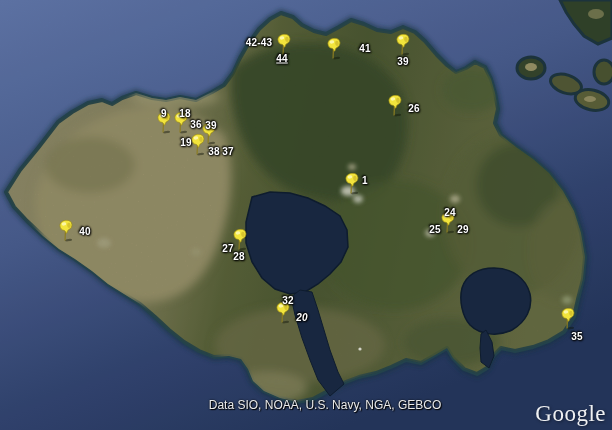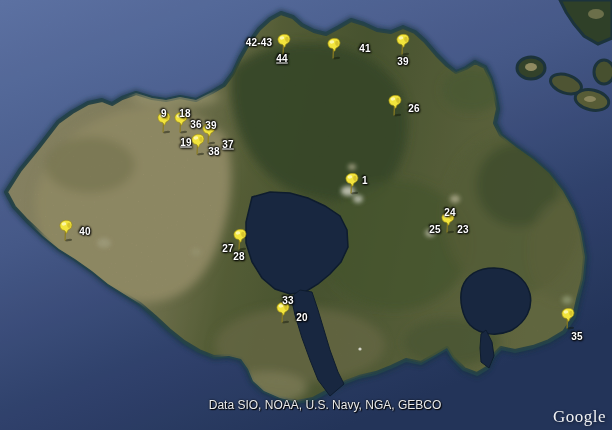--- a/index.html
+++ b/index.html
@@ -10,21 +10,21 @@
   .pin{position:absolute;width:14px;height:22px;margin:-21px 0 0 -4px;
        transform:rotate(-7deg);transform-origin:4px 21px;cursor:pointer;}
   .pin-label{position:absolute;transform:translate(-50%,-50%);
        font-size:10px;font-weight:bold;color:#ffffff;white-space:nowrap;
        text-shadow:0 0 2px #000,0 0 2px #000,1px 1px 2px #000,-1px -1px 2px #000;
        letter-spacing:0.2px;}
   .attribution{position:absolute;left:325px;top:401px;transform:translateX(-50%);
        text-align:center;color:#e9e9e9;font-size:12px;line-height:9px;
        text-shadow:0 0 2px #000,1px 1px 1px #000;white-space:nowrap;}
   .google-logo{position:absolute;right:6px;bottom:3px;
-       font-family:"Liberation Serif",serif;font-size:17px;letter-spacing:0.5px;
+       font-family:"Liberation Serif",serif;font-size:23px;letter-spacing:0.5px;
        color:rgba(255,255,255,0.93);text-shadow:1px 1px 3px rgba(0,0,0,0.5);}
 </style>
 </head>
 <body>
 
 <div class="stage">
 
   <svg class="map" width="612" height="430" viewBox="0 0 612 430">
     <defs>
       <linearGradient id="seaG" x1="0" y1="0" x2="0.55" y2="1">
@@ -217,35 +217,35 @@
         <line x1="5.6" y1="11.5" x2="4.1" y2="20.6" stroke="#8c7d22" stroke-width="1.2"></line>
         <path d="M7.3,0.5 C10.6,0.5 12.8,2.5 12.9,5.2 C13,7.6 11.3,9.6 8.9,10.3
                  C8.1,10.6 7.4,11.7 7.1,12.9 C6.9,13.6 6.2,13.6 6.0,12.9
                  C5.6,11.6 5.0,10.6 4.1,10.3 C2.0,9.6 0.7,7.8 0.8,5.4
                  C0.9,2.6 3.6,0.5 7.3,0.5 Z" fill="#f2e43c" stroke="#9c8c16" stroke-width="0.7"></path>
         <ellipse cx="9.8" cy="6" rx="1.8" ry="2.6" fill="#cdb92a" opacity="0.75"></ellipse>
         <ellipse cx="5" cy="3.9" rx="2.3" ry="1.7" fill="#fbf7ab" opacity="0.95"></ellipse>
       </svg>
     </div>
       <div class="pin-label" style="left: 211px; top: 101px;">39</div>
-      <div class="pin-label" style="left: 186px; top: 118px; text-decoration: underline;">19</div>
+      <div class="pin-label" style="left: 186px; top: 118px;">19</div>
       <div class="pin" style="left: 197px; top: 131px;">
       <svg width="14" height="22" viewBox="0 0 14 22">
         <ellipse cx="7.6" cy="20.6" rx="3.6" ry="1.2" fill="rgba(15,20,8,0.45)"></ellipse>
         <line x1="5.6" y1="11.5" x2="4.1" y2="20.6" stroke="#8c7d22" stroke-width="1.2"></line>
         <path d="M7.3,0.5 C10.6,0.5 12.8,2.5 12.9,5.2 C13,7.6 11.3,9.6 8.9,10.3
                  C8.1,10.6 7.4,11.7 7.1,12.9 C6.9,13.6 6.2,13.6 6.0,12.9
                  C5.6,11.6 5.0,10.6 4.1,10.3 C2.0,9.6 0.7,7.8 0.8,5.4
                  C0.9,2.6 3.6,0.5 7.3,0.5 Z" fill="#f2e43c" stroke="#9c8c16" stroke-width="0.7"></path>
         <ellipse cx="9.8" cy="6" rx="1.8" ry="2.6" fill="#cdb92a" opacity="0.75"></ellipse>
         <ellipse cx="5" cy="3.9" rx="2.3" ry="1.7" fill="#fbf7ab" opacity="0.95"></ellipse>
       </svg>
     </div>
       <div class="pin-label" style="left: 214px; top: 127px;">38</div>
-      <div class="pin-label" style="left: 228px; top: 120px; text-decoration: underline;">37</div>
+      <div class="pin-label" style="left: 228px; top: 127px;">37</div>
       <div class="pin" style="left: 351px; top: 170px;">
       <svg width="14" height="22" viewBox="0 0 14 22">
         <ellipse cx="7.6" cy="20.6" rx="3.6" ry="1.2" fill="rgba(15,20,8,0.45)"></ellipse>
         <line x1="5.6" y1="11.5" x2="4.1" y2="20.6" stroke="#8c7d22" stroke-width="1.2"></line>
         <path d="M7.3,0.5 C10.6,0.5 12.8,2.5 12.9,5.2 C13,7.6 11.3,9.6 8.9,10.3
                  C8.1,10.6 7.4,11.7 7.1,12.9 C6.9,13.6 6.2,13.6 6.0,12.9
                  C5.6,11.6 5.0,10.6 4.1,10.3 C2.0,9.6 0.7,7.8 0.8,5.4
                  C0.9,2.6 3.6,0.5 7.3,0.5 Z" fill="#f2e43c" stroke="#9c8c16" stroke-width="0.7"></path>
         <ellipse cx="9.8" cy="6" rx="1.8" ry="2.6" fill="#cdb92a" opacity="0.75"></ellipse>
         <ellipse cx="5" cy="3.9" rx="2.3" ry="1.7" fill="#fbf7ab" opacity="0.95"></ellipse>
@@ -259,21 +259,21 @@
         <path d="M7.3,0.5 C10.6,0.5 12.8,2.5 12.9,5.2 C13,7.6 11.3,9.6 8.9,10.3
                  C8.1,10.6 7.4,11.7 7.1,12.9 C6.9,13.6 6.2,13.6 6.0,12.9
                  C5.6,11.6 5.0,10.6 4.1,10.3 C2.0,9.6 0.7,7.8 0.8,5.4
                  C0.9,2.6 3.6,0.5 7.3,0.5 Z" fill="#f2e43c" stroke="#9c8c16" stroke-width="0.7"></path>
         <ellipse cx="9.8" cy="6" rx="1.8" ry="2.6" fill="#cdb92a" opacity="0.75"></ellipse>
         <ellipse cx="5" cy="3.9" rx="2.3" ry="1.7" fill="#fbf7ab" opacity="0.95"></ellipse>
       </svg>
     </div>
       <div class="pin-label" style="left: 450px; top: 188px;">24</div>
       <div class="pin-label" style="left: 435px; top: 205px;">25</div>
-      <div class="pin-label" style="left: 463px; top: 205px;">23</div>
+      <div class="pin-label" style="left: 463px; top: 205px;">29</div>
       <div class="pin" style="left: 65px; top: 217px;">
       <svg width="14" height="22" viewBox="0 0 14 22">
         <ellipse cx="7.6" cy="20.6" rx="3.6" ry="1.2" fill="rgba(15,20,8,0.45)"></ellipse>
         <line x1="5.6" y1="11.5" x2="4.1" y2="20.6" stroke="#8c7d22" stroke-width="1.2"></line>
         <path d="M7.3,0.5 C10.6,0.5 12.8,2.5 12.9,5.2 C13,7.6 11.3,9.6 8.9,10.3
                  C8.1,10.6 7.4,11.7 7.1,12.9 C6.9,13.6 6.2,13.6 6.0,12.9
                  C5.6,11.6 5.0,10.6 4.1,10.3 C2.0,9.6 0.7,7.8 0.8,5.4
                  C0.9,2.6 3.6,0.5 7.3,0.5 Z" fill="#f2e43c" stroke="#9c8c16" stroke-width="0.7"></path>
         <ellipse cx="9.8" cy="6" rx="1.8" ry="2.6" fill="#cdb92a" opacity="0.75"></ellipse>
         <ellipse cx="5" cy="3.9" rx="2.3" ry="1.7" fill="#fbf7ab" opacity="0.95"></ellipse>
@@ -299,22 +299,22 @@
         <ellipse cx="7.6" cy="20.6" rx="3.6" ry="1.2" fill="rgba(15,20,8,0.45)"></ellipse>
         <line x1="5.6" y1="11.5" x2="4.1" y2="20.6" stroke="#8c7d22" stroke-width="1.2"></line>
         <path d="M7.3,0.5 C10.6,0.5 12.8,2.5 12.9,5.2 C13,7.6 11.3,9.6 8.9,10.3
                  C8.1,10.6 7.4,11.7 7.1,12.9 C6.9,13.6 6.2,13.6 6.0,12.9
                  C5.6,11.6 5.0,10.6 4.1,10.3 C2.0,9.6 0.7,7.8 0.8,5.4
                  C0.9,2.6 3.6,0.5 7.3,0.5 Z" fill="#f2e43c" stroke="#9c8c16" stroke-width="0.7"></path>
         <ellipse cx="9.8" cy="6" rx="1.8" ry="2.6" fill="#cdb92a" opacity="0.75"></ellipse>
         <ellipse cx="5" cy="3.9" rx="2.3" ry="1.7" fill="#fbf7ab" opacity="0.95"></ellipse>
       </svg>
     </div>
-      <div class="pin-label" style="left: 288px; top: 276px;">33</div>
-      <div class="pin-label" style="left: 302px; top: 293px;">20</div>
+      <div class="pin-label" style="left: 288px; top: 276px;">32</div>
+      <div class="pin-label" style="left: 302px; top: 293px; font-style: italic;">20</div>
       <div class="pin" style="left: 567px; top: 305px;">
       <svg width="14" height="22" viewBox="0 0 14 22">
         <ellipse cx="7.6" cy="20.6" rx="3.6" ry="1.2" fill="rgba(15,20,8,0.45)"></ellipse>
         <line x1="5.6" y1="11.5" x2="4.1" y2="20.6" stroke="#8c7d22" stroke-width="1.2"></line>
         <path d="M7.3,0.5 C10.6,0.5 12.8,2.5 12.9,5.2 C13,7.6 11.3,9.6 8.9,10.3
                  C8.1,10.6 7.4,11.7 7.1,12.9 C6.9,13.6 6.2,13.6 6.0,12.9
                  C5.6,11.6 5.0,10.6 4.1,10.3 C2.0,9.6 0.7,7.8 0.8,5.4
                  C0.9,2.6 3.6,0.5 7.3,0.5 Z" fill="#f2e43c" stroke="#9c8c16" stroke-width="0.7"></path>
         <ellipse cx="9.8" cy="6" rx="1.8" ry="2.6" fill="#cdb92a" opacity="0.75"></ellipse>
         <ellipse cx="5" cy="3.9" rx="2.3" ry="1.7" fill="#fbf7ab" opacity="0.95"></ellipse>

